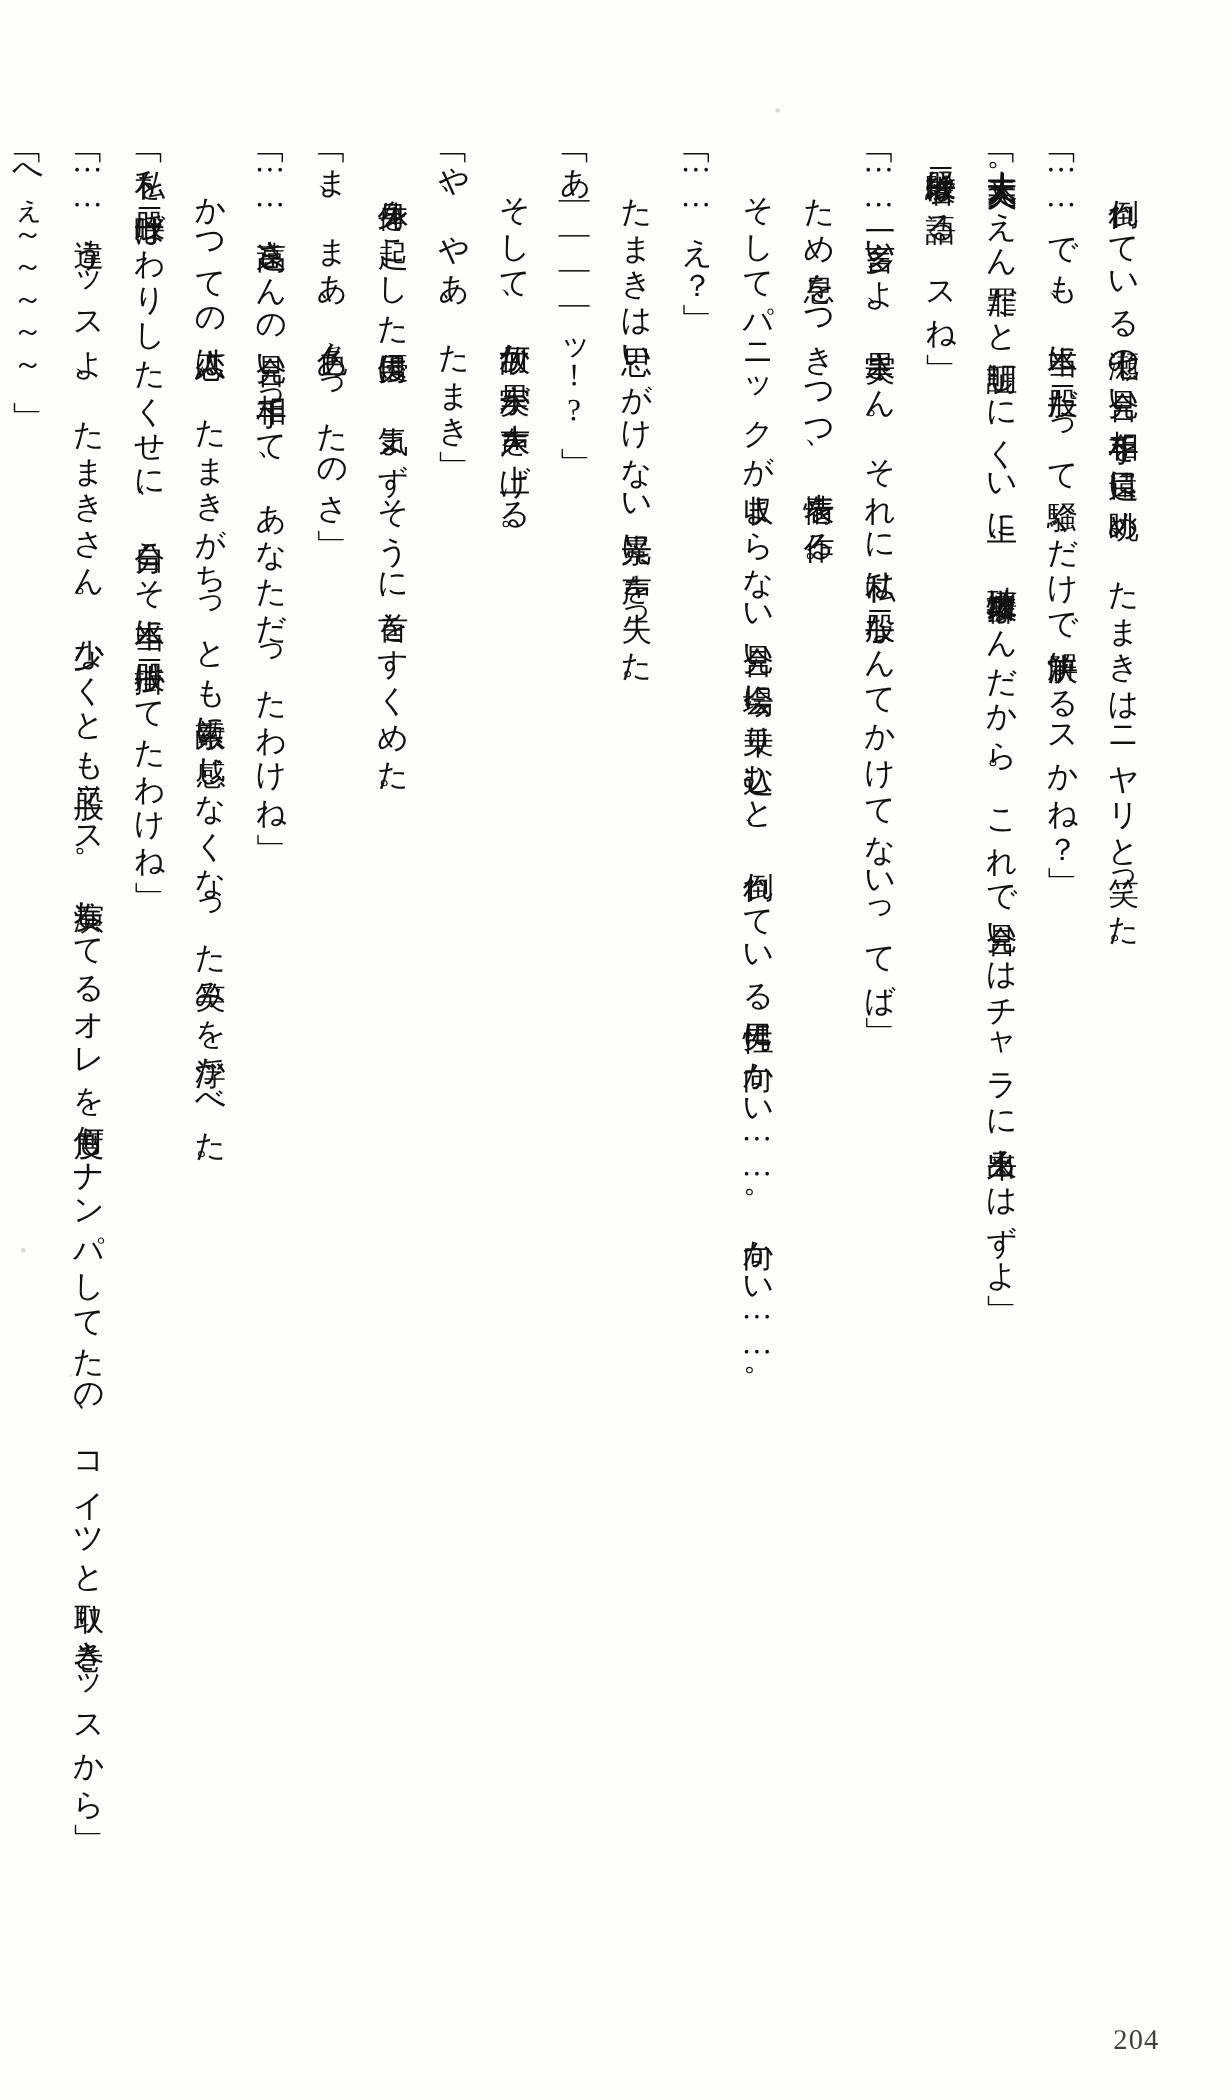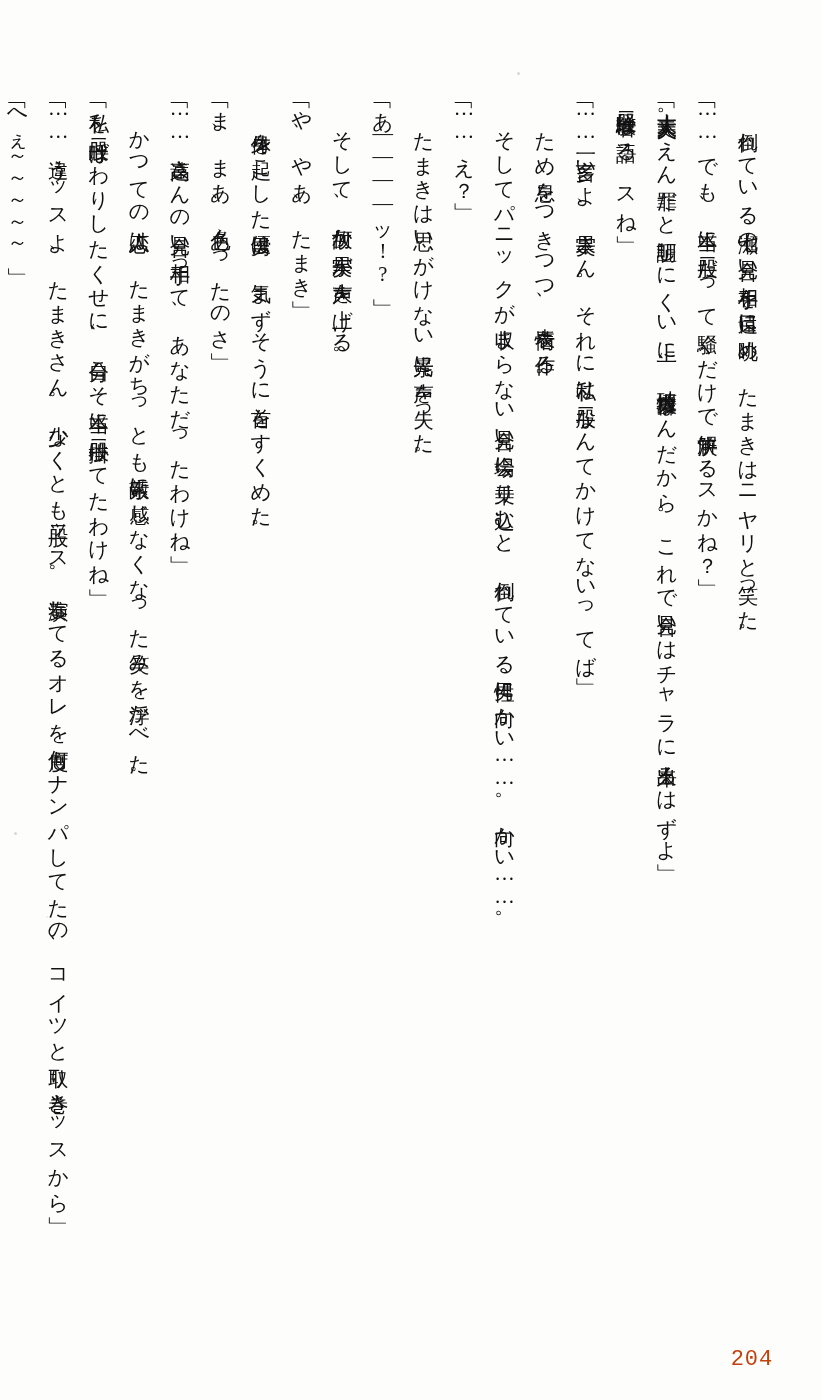--- a/index.html
+++ b/index.html
@@ -48,24 +48,24 @@
     padding: 0;
     text-indent: 0;
   }
   .text-block p.ind {
     text-indent: 1em;
   }
   .page-number {
     position: absolute;
     right: 48px;
     bottom: 28px;
-    font-size: 22px;
+    font-size: 19px;
     letter-spacing: 0.04em;
-    font-family: Liberation Mono, monospace;
-    color: #c2410c;
+    font-family: Liberation Serif, serif;
+    color: #404040;
   }
 </style>
 </head>
 <body>
 
 <div class="page">
 
   <div class="speck" style="left:517px; top:72px; width:3px; height:3px;"></div>
   <div class="speck" style="left:14px; top:832px; width:3px; height:3px;"></div>
   <div class="speck" style="left:46px; top:916px; width:2px; height:2px; opacity:0.3;"></div>

